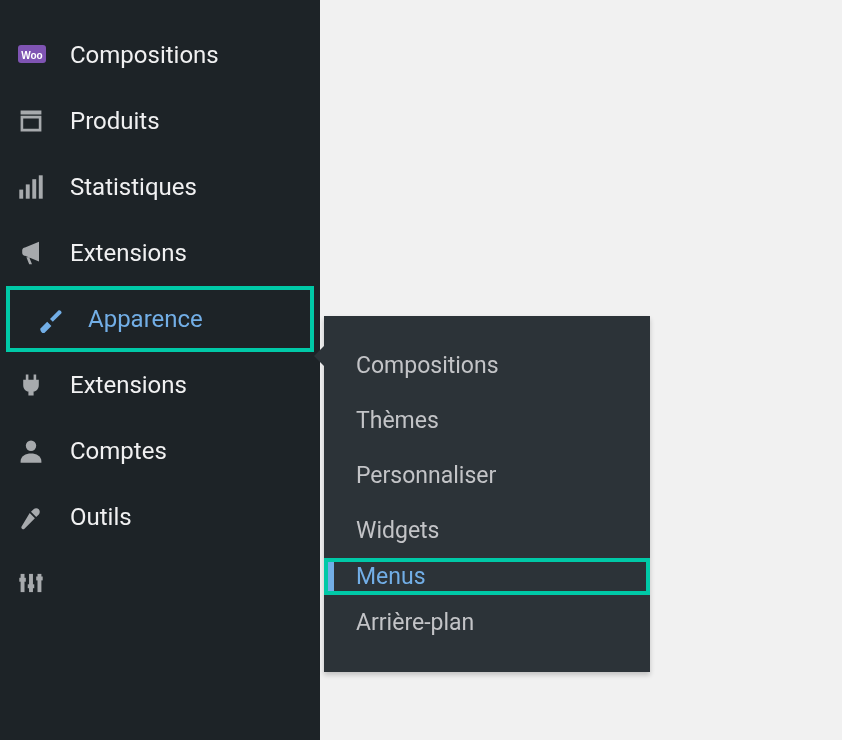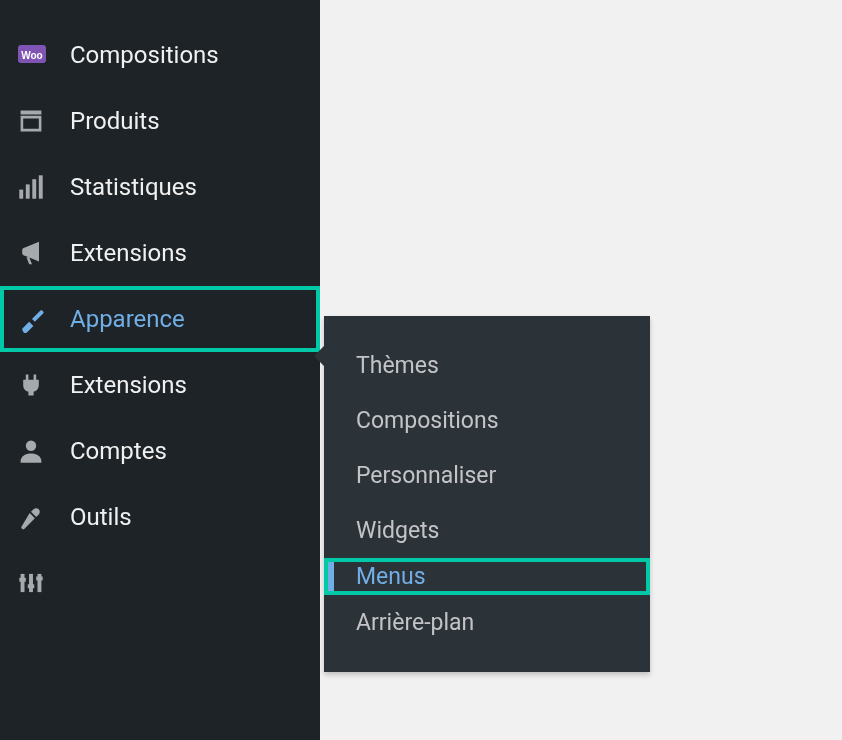--- a/index.html
+++ b/index.html
@@ -34,22 +34,22 @@
     .sidebar-item .icon {
       width: 40px;
       height: 30px;
       display: flex;
       align-items: center;
       justify-content: flex-start;
       margin-right: 12px;
     }
     .sidebar-item.highlighted {
       border: 4px solid #00c9a7;
-      margin: 0 0;
-      padding: 14px 14px;
+      margin: 0 6px;
+      padding: 14px 26px;
     }
     .sidebar-item.highlighted .label {
       color: #72aee6;
     }
     .sidebar-item.highlighted .icon svg {
       fill: #72aee6;
       color: #72aee6;
     }
     .submenu {
       position: absolute;
@@ -191,19 +191,19 @@
           <rect x="14" y="5" width="5" height="3"></rect>
         </svg>
     </span>
   </div>
 
 
 </div>
 
 <div class="submenu">
   <div class="submenu-arrow"></div>
+  <div class="submenu-item"><span>Compositions</span></div>
   <div class="submenu-item"><span>Thèmes</span></div>
-  <div class="submenu-item"><span>Compositions</span></div>
   <div class="submenu-item"><span>Personnaliser</span></div>
   <div class="submenu-item"><span>Widgets</span></div>
   <div class="submenu-item highlighted"><span>Menus</span></div>
   <div class="submenu-item"><span>Arrière-plan</span></div>
 </div>
 
 </body></html>

